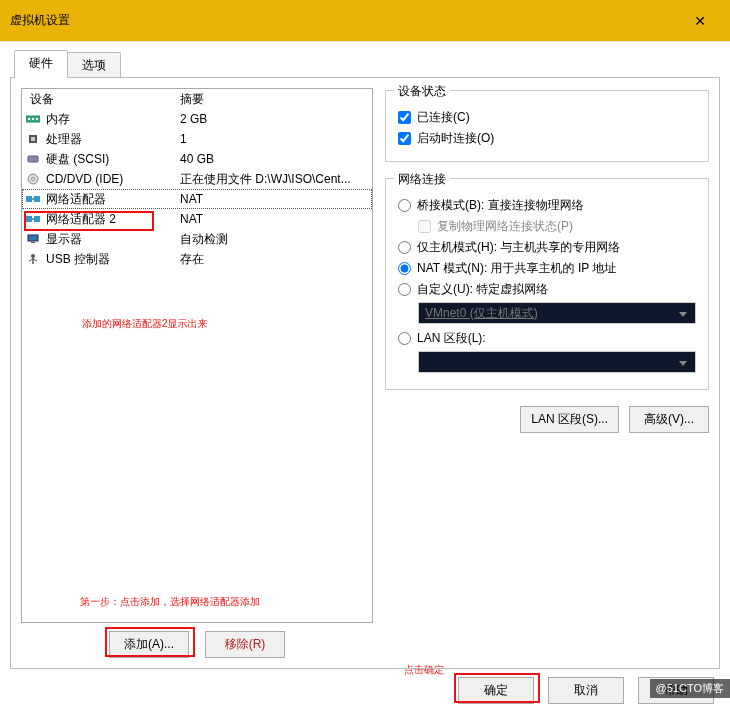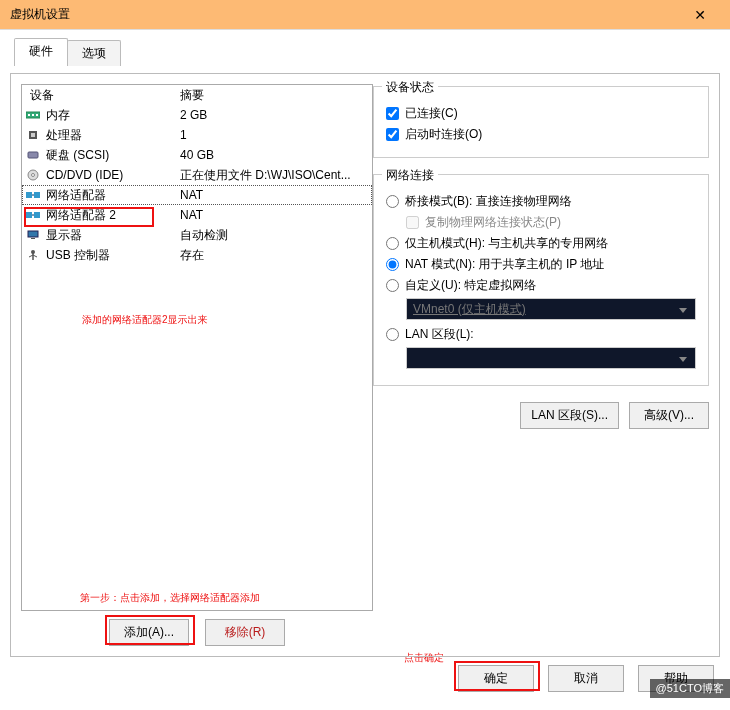--- a/index.html
+++ b/index.html
@@ -7,38 +7,38 @@
     margin: 0;
     font-family: "Microsoft YaHei", "Segoe UI", Tahoma, sans-serif;
     font-size: 12px;
     background: #fff;
     width: 730px;
     height: 710px;
     overflow: hidden;
     position: relative;
   }
   .titlebar {
-    height: 30px;
+    height: 42px;
     display: flex;
     align-items: center;
     padding: 0 10px;
     border-bottom: 1px solid #ddd;
-    background: #fdba74;
+    background: #eab308;
   }
   .titlebar .title { flex: 1; }
   .close-x { width: 40px; text-align: center; font-size: 14px; cursor: default; }
   .content {
     padding: 8px 10px 10px 10px;
     height: calc(100% - 30px);
     display: flex;
     flex-direction: column;
   }
   .tabs {
     display: flex;
-    margin-bottom: 8px;
+    margin-bottom: 0;
     position: relative;
     margin-left: 4px;
   }
   .tab {
     padding: 4px 14px;
     border: 1px solid #bbb;
     border-bottom: none;
     background: #fff;
     margin-right: -1px;
     position: relative;
@@ -48,20 +48,21 @@
   .tab.inactive {
     background: #f3f3f3;
     z-index: 0;
     margin-top: 2px;
   }
   .tab-body {
     border: 1px solid #bbb;
     flex: 1;
     display: flex;
     padding: 10px 10px 10px 10px;
+    gap: 12px;
     margin-top: -1px;
     position: relative;
   }
   .left-col {
     width: 352px;
     display: flex;
     flex-direction: column;
   }
   .device-list {
     border: 1px solid #aaa;

